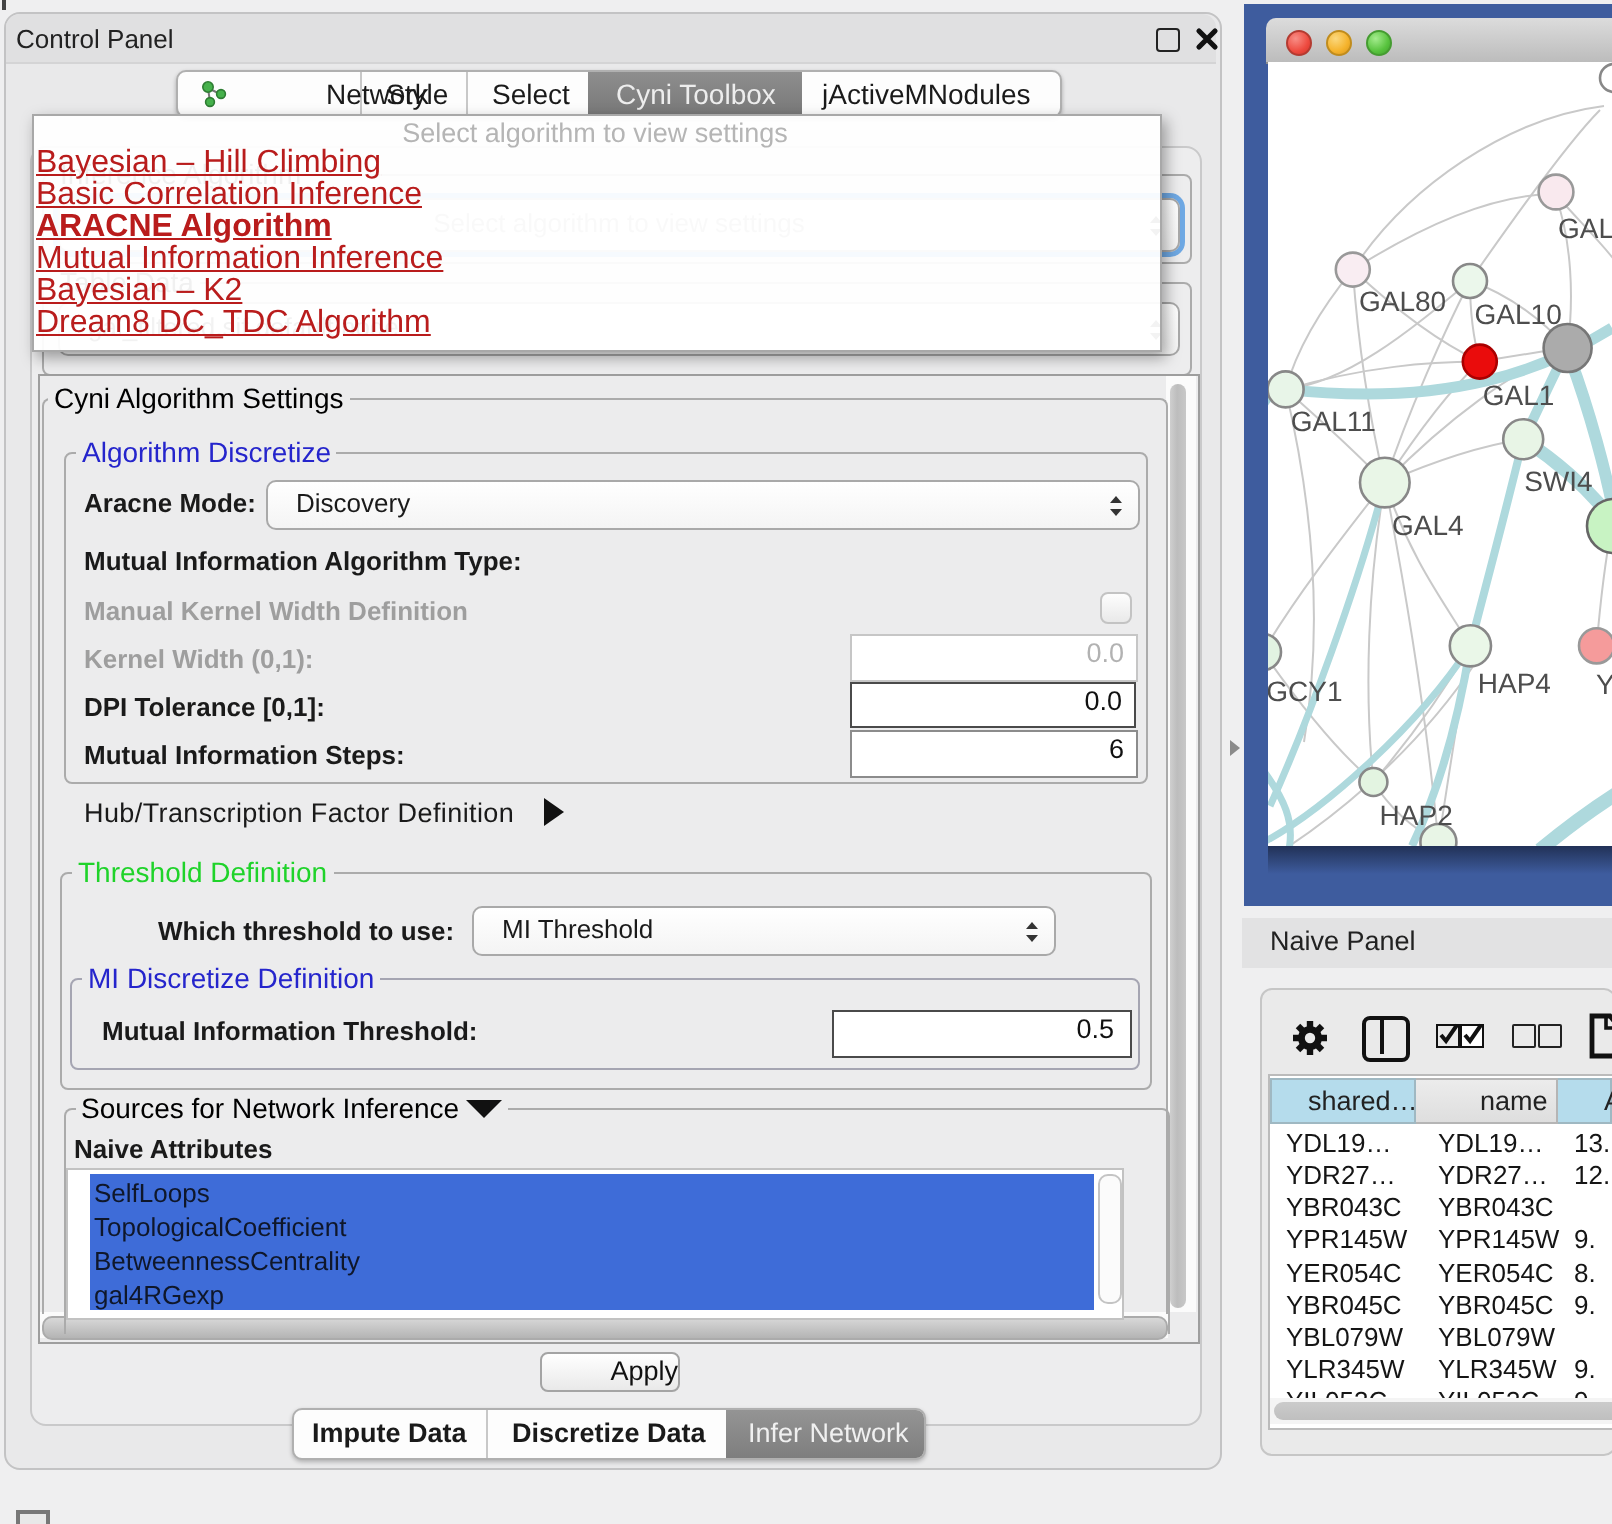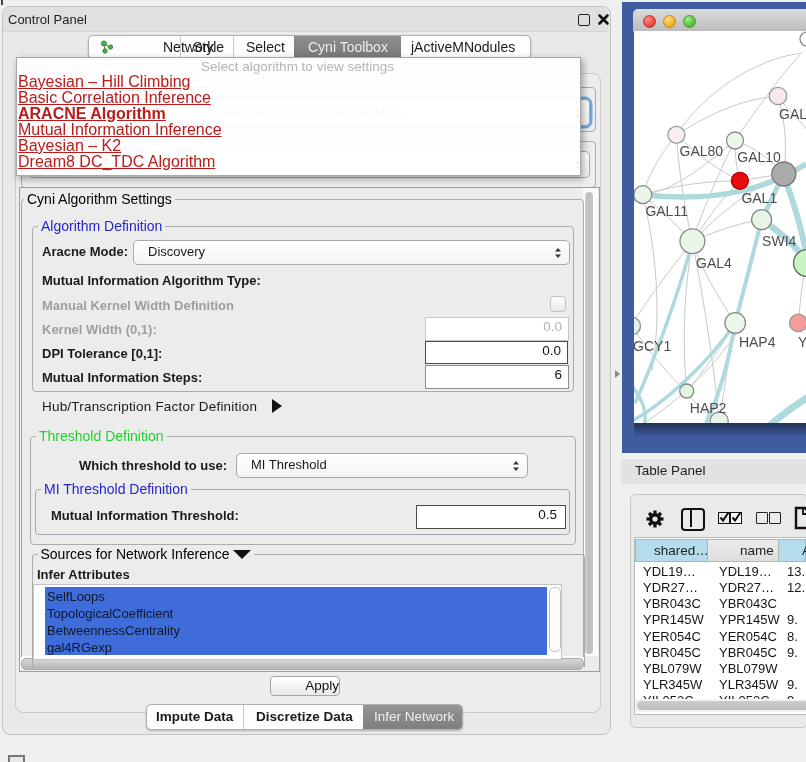--- a/index.html
+++ b/index.html
@@ -85,21 +85,21 @@
   <div class="abs" style="left:584.5px;top:192px;width:8.5px;height:462px;border-radius:4.5px;background:linear-gradient(90deg,#cfcfcf,#bdbdbd 45%,#c8c8c8);"></div>
 
   <div class="abs" style="left:20px;top:656px;width:564px;height:13px;background:#fbfbfb;"></div>
   <div class="abs" style="left:21px;top:658px;width:561px;height:10px;border-radius:5px;background:linear-gradient(#d8d8d8,#b4b4b4);border:1px solid #ababab;"></div>
 
   <div class="abs" style="left:21px;top:199px;width:561px;height:457px;border:1px solid #ababab;border-bottom:none;border-radius:4px 4px 0 0;">
     <span class="grouptitle" style="background:#ececed;left:2px;">Cyni Algorithm Settings</span>
   </div>
 
   <div class="abs" style="left:32px;top:226px;width:540px;height:164px;border:1px solid #ababab;border-radius:4px;">
-    <span class="grouptitle" style="background:#ececed;color:#2525cc;">Algorithm Definition</span>
+    <span class="grouptitle" style="background:#ececed;color:#2525cc;">Algorithm Discretize</span>
   </div>
   <div class="lbl" style="left:42px;top:244px;">Aracne Mode:</div>
   <div class="combo" style="left:133px;top:240px;width:435px;height:23px;">
     <div class="abs" style="left:14px;top:3px;">Discovery</div>
     <div class="arr">
         <svg width="8" height="12" viewBox="0 0 8 12">
           <path d="M1 4.5 L4 1 L7 4.5 Z" fill="#333"></path>
           <path d="M1 7.5 L4 11 L7 7.5 Z" fill="#333"></path>
         </svg>
       </div>
@@ -125,29 +125,29 @@
     <div class="abs" style="left:14px;top:3px;">MI Threshold</div>
     <div class="arr">
         <svg width="8" height="12" viewBox="0 0 8 12">
           <path d="M1 4.5 L4 1 L7 4.5 Z" fill="#333"></path>
           <path d="M1 7.5 L4 11 L7 7.5 Z" fill="#333"></path>
         </svg>
       </div>
   </div>
 
   <div class="abs" style="left:35px;top:489px;width:533px;height:44px;border:1px solid #a5a5b2;border-radius:4px;">
-    <span class="grouptitle" style="background:#ececed;color:#2525cc;">MI Threshold Definition</span>
+    <span class="grouptitle" style="background:#ececed;color:#2525cc;">MI Discretize Definition</span>
   </div>
   <div class="lbl" style="left:51px;top:508px;">Mutual Information Threshold:</div>
   <div class="field" style="left:416px;top:505px;width:140px;height:21px;border:1.5px solid #4a4a4a;padding:1px 8px 0 0;">0.5</div>
 
   <div class="abs" style="left:32px;top:554px;width:551px;height:112px;border:1px solid #ababab;border-bottom:none;border-radius:4px 4px 0 0;">
     <span class="grouptitle" style="background:#ececed;left:4.5px;white-space:nowrap;">Sources for Network Inference&nbsp;<span style="display:inline-block;width:0;height:0;border-top:9px solid #111;border-left:9px solid transparent;border-right:9px solid transparent;vertical-align:0px;"></span></span>
   </div>
-  <div class="lbl" style="left:37px;top:567px;">Infer Attributes</div>
+  <div class="lbl" style="left:37px;top:567px;">Naive Attributes</div>
 
   <div class="abs" style="left:33px;top:584px;width:527px;height:74px;background:#fff;border:1px solid #c2c2c2;"></div>
   <div class="abs" style="left:45px;top:587px;width:502px;height:68px;background:#3e6cd8;"></div>
   <div class="abs" style="left:47px;top:588px;font-size:13px;color:#0f172a;line-height:17px;">SelfLoops<br>TopologicalCoefficient<br>BetweennessCentrality<br>gal4RGexp</div>
   <div class="abs" style="left:549px;top:587px;width:10px;height:63px;background:#fbfbfb;border:1px solid #c4c4c4;border-radius:5px;"></div>
 
   <div class="abs" style="left:270px;top:676px;width:68px;height:18px;background:linear-gradient(#ffffff,#e9e9e9);border:1px solid #a4a4a4;border-radius:4px;text-align:right;font-size:13.5px;color:#111;line-height:18px;">Apply</div>
 
   <div class="abs" style="left:146px;top:704px;width:315px;height:24px;background:#fdfdfd;border:1px solid #b0b0b0;border-radius:5px;box-shadow:0 1px 2px rgba(0,0,0,0.25);overflow:hidden;">
     <div class="abs" style="left:0;top:0;width:96px;height:24px;border-right:1px solid #c8c8c8;"></div>
@@ -254,21 +254,21 @@
         <text x="164" y="316">Y</text>
         <text x="-0.9" y="319.5">GCY1</text>
         <text x="55.8" y="381.5">HAP2</text>
       </g>
     </svg>
   </div>
 
   <div class="abs" style="left:634px;top:423px;width:172px;height:14px;background:linear-gradient(rgba(10,14,28,0.55),rgba(10,14,28,0));"></div>
 
   <div class="abs" style="left:621px;top:459px;width:185px;height:25px;background:#e2e2e3;"></div>
-  <div class="abs" style="left:635px;top:463px;font-size:13.5px;color:#222;">Table Panel</div>
+  <div class="abs" style="left:635px;top:463px;font-size:13.5px;color:#222;">Naive Panel</div>
 
   <div class="abs" style="left:630px;top:494px;width:176px;height:232px;background:#eaeaea;border:1px solid #c6c6c6;border-radius:6px;"></div>
 
   <div class="abs" style="left:645px;top:509px;width:20px;height:20px;">
     <svg width="20" height="20" viewBox="0 0 20 20">
       <g fill="#111">
         <circle cx="10" cy="10" r="6"></circle>
         <g stroke="#111" stroke-width="3.2">
           <line x1="10" y1="1.5" x2="10" y2="18.5"></line>
           <line x1="1.5" y1="10" x2="18.5" y2="10"></line>

